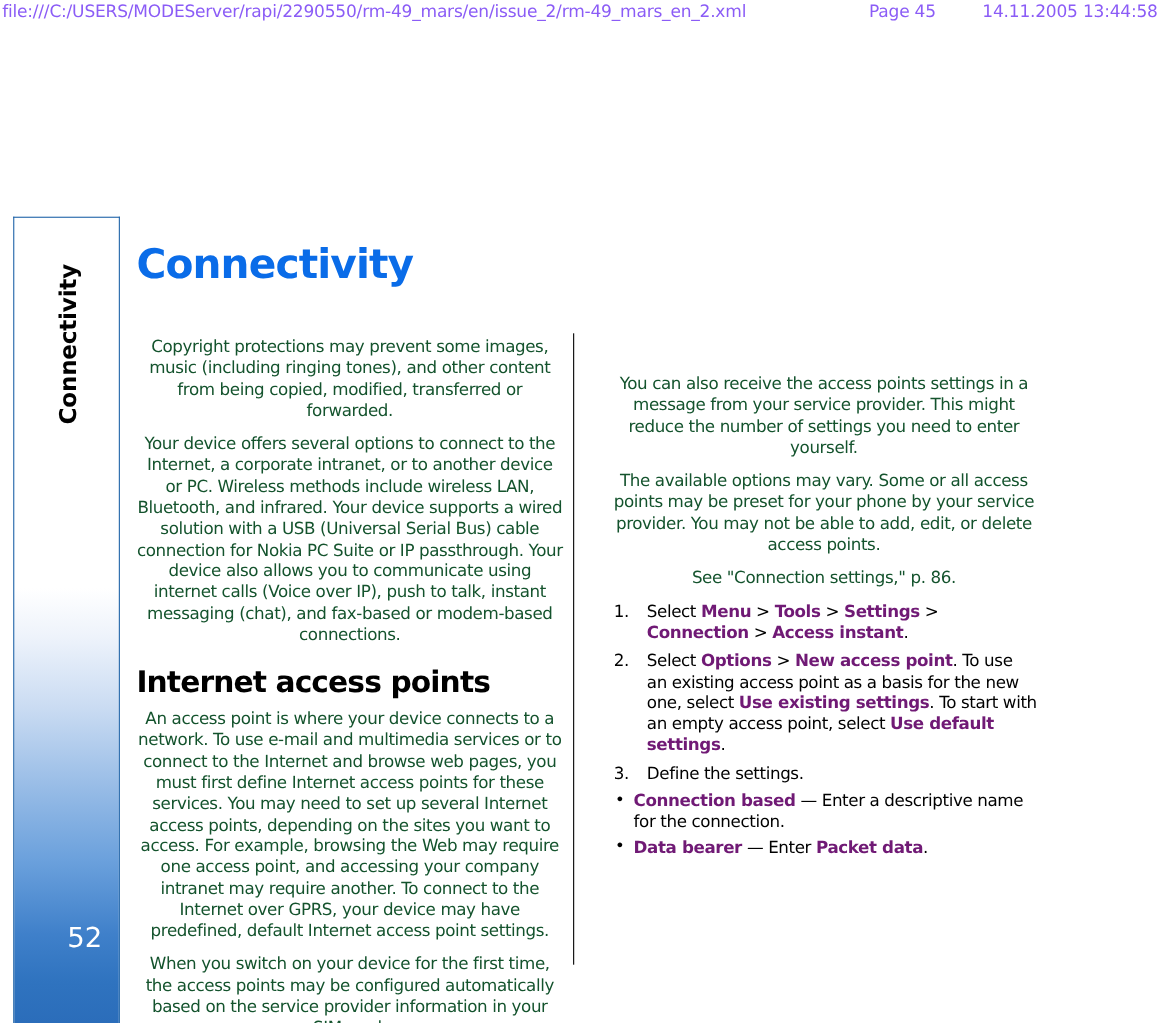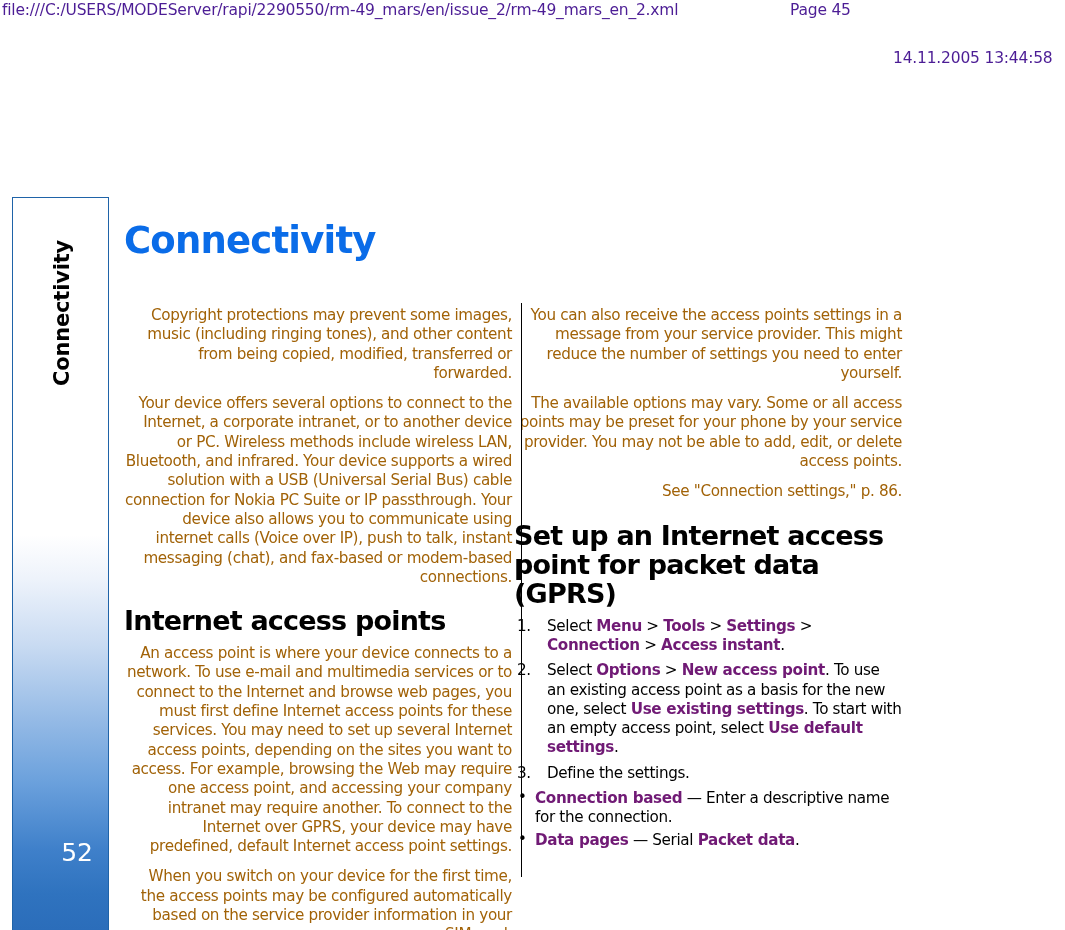--- a/index.html
+++ b/index.html
@@ -24,37 +24,36 @@
     top: 0;
     left: 0;
     width: 1065px;
     height: 24px;
     display: flex;
     align-items: center;
     font-family: "DejaVu Sans", sans-serif;
     font-size: 15.5px;
     letter-spacing: -0.2px;
     white-space: nowrap;
-    color: #4c1d95;
+    color: #8b5cf6;
   }
   .print-header .hdr-url {
     position: absolute;
     left: 2px;
     top: 1px;
   }
   .print-header .hdr-page {
     position: absolute;
     left: 790px;
     top: 1px;
   }
   .print-header .hdr-date {
     position: absolute;
     left: 893px;
     top: 1px;
-    margin-top: 48px;
   }
 
   
   .sidebar {
     position: absolute;
     left: 12px;
     top: 197px;
     width: 97px;
     height: 733px;
     border: 1px solid #1f63a8;
@@ -139,31 +138,31 @@
     left: 0;
     top: 84px;
     width: 920px;
   }
   .col {
     position: absolute;
     top: 0;
     width: 388px;
   }
   .col-left  { left: 0px; }
-  .col-right { left: 390px; }
+  .col-right { left: 431px; margin-top: 34px; }
 
   
   p.body {
     margin: 0 0 11px 0;
     font-family: "DejaVu Sans", sans-serif;
     font-size: 15.2px;
     line-height: 19.3px;
     letter-spacing: -0.35px;
-    color: #a16207;
-    text-align: right;
+    color: #14532d;
+    text-align: center;
   }
   h2.section {
     margin: 19px 0 9px 0;
     font-family: "DejaVu Sans", sans-serif;
     font-weight: bold;
     font-size: 27px;
     line-height: 29px;
     letter-spacing: -0.8px;
     color: #000;
   }
@@ -252,30 +251,29 @@
 
       <p class="body">An access point is where your device connects to a network. To use e-mail and multimedia services or to connect to the Internet and browse web pages, you must first define Internet access points for these services. You may need to set up several Internet access points, depending on the sites you want to access. For example, browsing the Web may require one access point, and accessing your company intranet may require another. To connect to the Internet over GPRS, your device may have predefined, default Internet access point settings.</p>
       <p class="body">When you switch on your device for the first time, the access points may be configured automatically based on the service provider information in your SIM card.</p>
     </div>
 
     <div class="col col-right">
       <p class="body">You can also receive the access points settings in a message from your service provider. This might reduce the number of settings you need to enter yourself.</p>
       <p class="body">The available options may vary. Some or all access points may be preset for your phone by your service provider. You may not be able to add, edit, or delete access points.</p>
       <p class="body">See "Connection settings," p. 86.</p>
 
-      <h2 class="section">Set up an Internet access point for packet data (GPRS)</h2>
 
       <ol class="steps">
           <li><span class="step-num">1.</span><span>Select </span><span class="ui">Menu</span><span class="sep"> &gt; </span><span class="ui">Tools</span><span class="sep"> &gt; </span><span class="ui">Settings</span><span class="sep"> &gt; </span><span class="ui">Connection</span><span class="sep"> &gt; </span><span class="ui">Access instant</span><span>.</span></li>
           <li><span class="step-num">2.</span><span>Select </span><span class="ui">Options</span><span class="sep"> &gt; </span><span class="ui">New access point</span><span>. To use an existing access point as a basis for the new one, select </span><span class="ui">Use existing settings</span><span>. To start with an empty access point, select </span><span class="ui">Use default settings</span><span>.</span></li>
           <li><span class="step-num">3.</span><span>Define the settings.</span></li>
         </ol>
 
       <ul class="bullets">
           <li><span class="dot">•</span><span class="ui">Connection based</span><span> — Enter a descriptive name for the connection.</span></li>
-          <li><span class="dot">•</span><span class="ui">Data pages</span><span> — Serial </span><span class="ui">Packet data</span><span>.</span></li>
+          <li><span class="dot">•</span><span class="ui">Data bearer</span><span> — Enter </span><span class="ui">Packet data</span><span>.</span></li>
         </ul>
     </div>
 
   </div>
 </div>
 
 <div class="divider"></div>
 
 </body></html>

